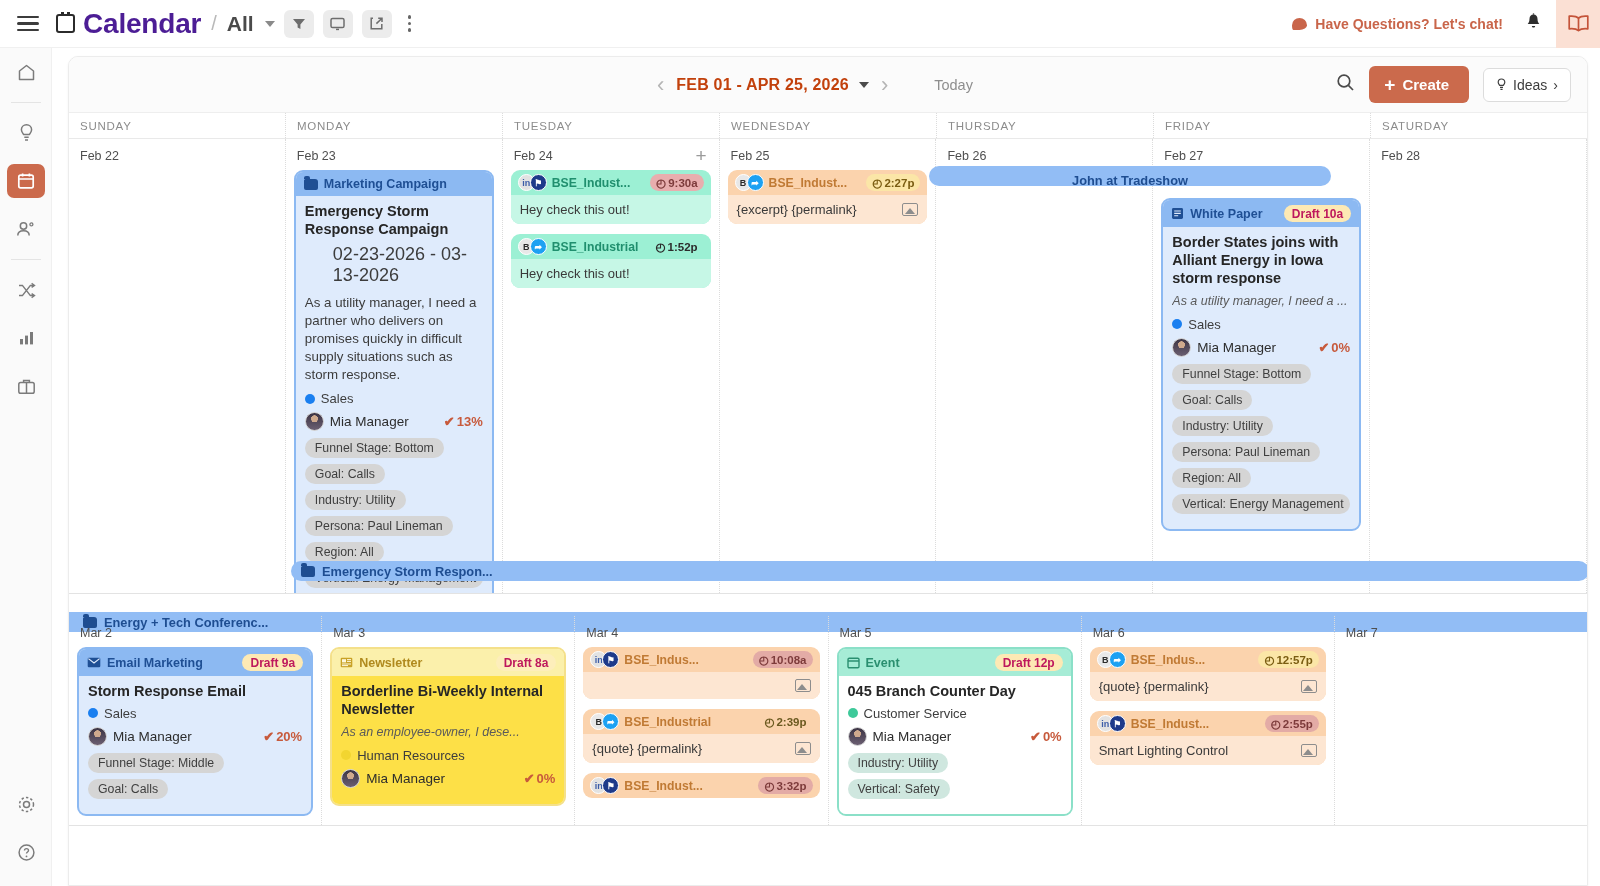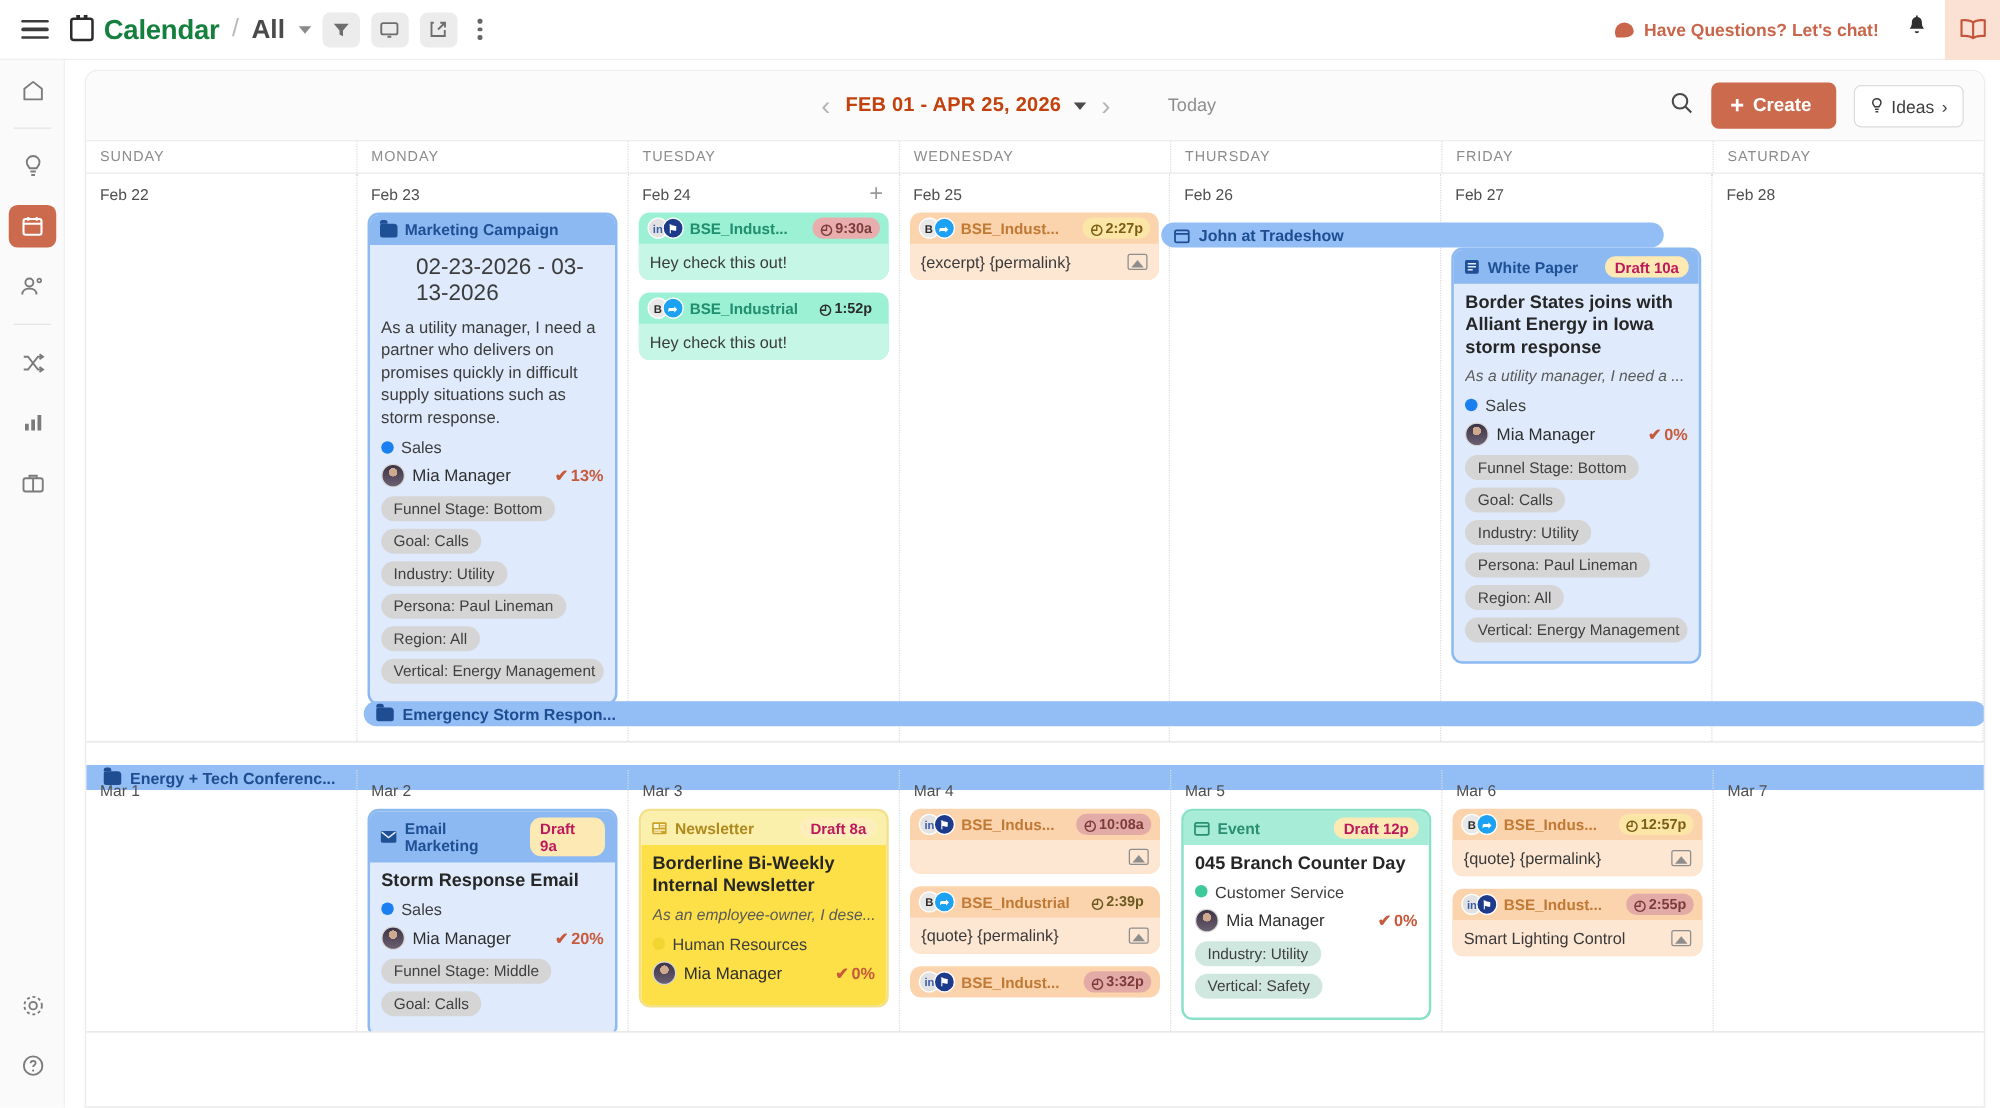--- a/index.html
+++ b/index.html
@@ -16,21 +16,21 @@
     display: flex; align-items: center; background: #ffffff;
     border-bottom: 1px solid #f0f0f0;
   }
   .hamburger { width: 56px; display: flex; flex-direction: column; align-items: center; gap: 4px; cursor: pointer; }
   .hamburger i { display: block; width: 22px; height: 2.6px; background: #3c3c3c; border-radius: 2px; }
 
   .tb-title { display: flex; align-items: center; gap: 8px; }
   .cal-ico { width: 19px; height: 19px; border: 2px solid #2b2b2b; border-radius: 3px; position: relative; }
   .cal-ico::before { content:""; position:absolute; top:-4px; left:3px; width:3px; height:4px; background:#2b2b2b; }
   .cal-ico::after  { content:""; position:absolute; top:-4px; right:3px; width:3px; height:4px; background:#2b2b2b; }
-  .ttl { font-size: 22px; font-weight: bold; color: #15803d; letter-spacing: -.2px; }
+  .ttl { font-size: 28px; font-weight: bold; color: #4c1d95; letter-spacing: -.2px; }
   .slash { font-size: 20px; color: #b9b9b9; margin: 0 2px; }
   .scope { font-size: 21px; font-weight: bold; color: #4a4a4a; }
   .caret { border-left: 5px solid transparent; border-right: 5px solid transparent; border-top: 6px solid #8a8a8a; margin-left: 3px; }
 
   .tb-btn {
     width: 30px; height: 28px; border-radius: 6px; background: #ececec;
     display: flex; align-items: center; justify-content: center; margin-left: 9px; cursor: pointer;
   }
   .kebab { width: 22px; display:flex; flex-direction:column; align-items:center; gap:3px; margin-left: 7px; cursor:pointer;}
   .kebab i { width:3.4px; height:3.4px; border-radius:50%; background:#666; display:block; }
@@ -344,20 +344,21 @@
 
     <div class="daycol">
       <div class="daynum">Feb 23</div>
       <div class="ev-area">
         <div class="card bluehd-card">
           <div class="card-hd">
             <span class="folder"></span>
             <span>Marketing Campaign</span>
           </div>
           <div class="card-bd">
+            <div class="ev-title">Emergency Storm Response Campaign</div>
             <div class="ev-dates">02-23-2026 - 03-13-2026</div>
             <div class="ev-desc">As a utility manager, I need a partner who delivers on promises quickly in difficult supply situations such as storm response.</div>
             <div class="ev-cat">
               <span class="dot" style="background:#1a7ff0"></span>
               <span>Sales</span>
             </div>
             <div class="ev-owner">
               <span class="av"></span>
               <span>Mia Manager</span>
               <span class="pct">
@@ -480,21 +481,21 @@
             </div>
           </div>
         </div>
       </div>
     </div>
 
     <div class="daycol">
       <div class="daynum">Feb 28</div>
     </div>
 
-    <div class="spanbar" style="left:860px; top:39px; width:402px;">
+    <div class="spanbar" style="left:860px; top:27px; width:402px;flex-direction:column;">
       <svg width="13" height="13" viewBox="0 0 13 13">
           <rect x="1" y="2.2" width="11" height="9.6" rx="1.3" fill="none" stroke="#1e4d91" stroke-width="1.4"></rect>
           <path d="M1 5h11" stroke="#1e4d91" stroke-width="1.4"></path>
         </svg>
       <span>John at Tradeshow</span>
     </div>
 
     <div class="spanbar" style="left:222px; top:422px; width:1298px;">
       <span class="folder"></span>
       <span>Emergency Storm Respon...</span>
@@ -503,23 +504,20 @@
 
   <div style="position:relative; height:22px;">
     <div class="spanbar-row" style="top:1px; width:1520px;">
       <span class="folder"></span>
       <span>Energy + Tech Conferenc...</span>
     </div>
   </div>
 
   <div class="week week-2">
 
-    <div class="daycol">
-      <div class="daynum">Mar 1</div>
-    </div>
 
     <div class="daycol">
       <div class="daynum">Mar 2</div>
       <div class="ev-area">
         <div class="card bluehd-card">
           <div class="card-hd">
             <svg width="14" height="11" viewBox="0 0 14 11">
                 <rect x=".7" y=".7" width="12.6" height="9.6" rx="1.2" fill="#1f4f94"></rect>
                 <path d="M1.4 1.6 7 6l5.6-4.4" stroke="#dfebfc" stroke-width="1.2" fill="none"></path>
               </svg>

